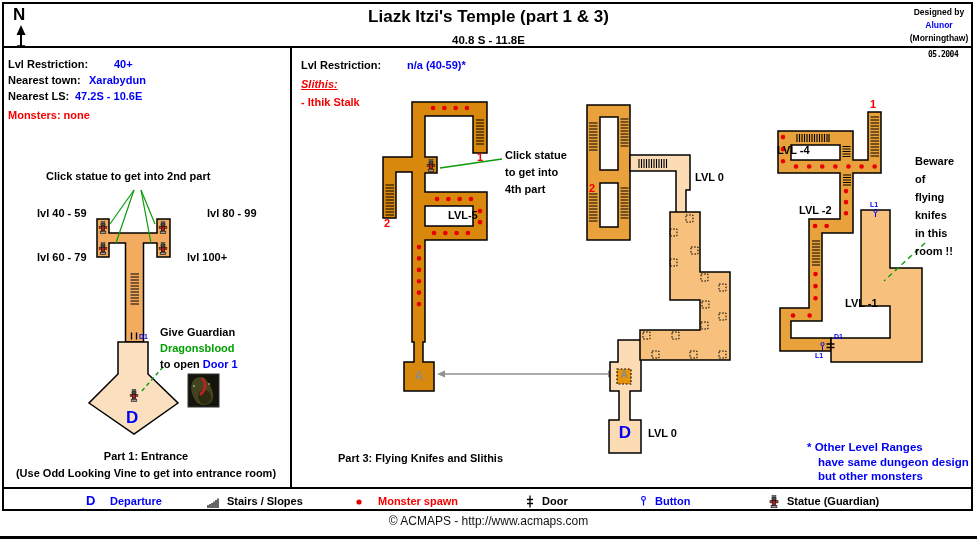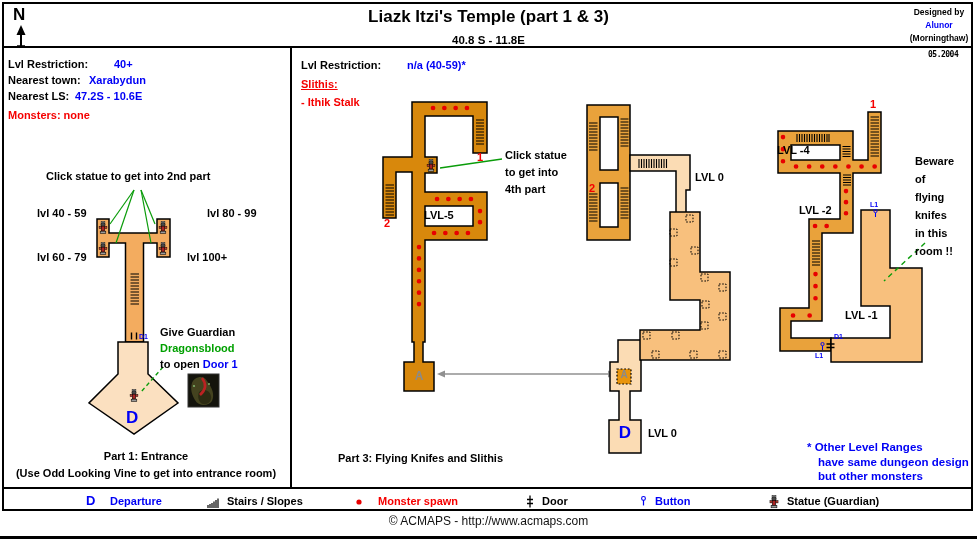--- a/index.html
+++ b/index.html
@@ -6,21 +6,21 @@
   #page{position:relative;width:977px;height:539px;background:#fff;overflow:hidden;
         font-family:"Liberation Sans", sans-serif;}
   .line{position:absolute;background:#000;}
   .t{position:absolute;white-space:nowrap;font-weight:bold;line-height:1.05;color:#000;font-size:11px;}
   .blue{color:#0000f5;}
   .red{color:#f50000;}
   .green{color:#00a000;}
   .gray{color:#8a8a8a;}
   .center{text-align:center;}
   .tiny{font-size:7px;}
-  .u{text-decoration:underline;}
+  .u{text-decoration:underline;font-style:italic;}
   #map-svg{position:absolute;left:0;top:0;}
   .title{font-size:17px;}
   .sub{font-size:11.5px;}
   .cap{font-size:11px;}
   .dep{font-size:17px;}
   .date{font-family:"DejaVu Sans Mono", monospace;font-size:8px;letter-spacing:-0.5px;}
   .footer{font-weight:normal;font-size:12px;color:#111;}
   .credit{font-size:8.5px;text-align:center;width:70px;}
 </style>
 </head>
@@ -203,32 +203,32 @@
   <div class="t" style="left:301px;top:60px;">Lvl Restriction:</div>
   <div class="t blue" style="left:407px;top:60px;">n/a (40-59)*</div>
   <div class="t red u" style="left:301px;top:79px;">Slithis:</div>
   <div class="t red" style="left:301px;top:97px;">- Ithik Stalk</div>
 
   <div class="t" style="left:505px;top:150px;">Click statue</div>
   <div class="t" style="left:505px;top:167px;">to get into</div>
   <div class="t" style="left:505px;top:184px;">4th part</div>
   <div class="t red" style="left:477px;top:152px;">1</div>
   <div class="t red" style="left:384px;top:218px;">2</div>
-  <div class="t" style="left:424px;top:210px;">LVL-5</div>
+  <div class="t" style="left:424px;top:210px;padding-left:24px;">LVL-5</div>
   <div class="t gray center" style="left:404px;top:370px;width:30px;font-size:12px;">A</div>
   <div class="t red" style="left:589px;top:183px;">2</div>
   <div class="t" style="left:695px;top:172px;">LVL 0</div>
   <div class="t gray center" style="left:616px;top:370px;width:16px;font-size:10px;">A</div>
   <div class="t dep blue center" style="left:609px;top:424px;width:32px;">D</div>
   <div class="t" style="left:648px;top:428px;">LVL 0</div>
   <div class="t" style="left:739px;top:145px;padding-left:38px;">LVL -4</div>
   <div class="t red" style="left:870px;top:99px;">1</div>
   <div class="t" style="left:799px;top:205px;">LVL -2</div>
   <div class="t tiny blue" style="left:870px;top:201px;">L1</div>
-  <div class="t" style="left:845px;top:310px;">LVL -1</div>
+  <div class="t" style="left:845px;top:298px;">LVL -1</div>
   <div class="t tiny blue" style="left:834px;top:333px;">D1</div>
   <div class="t tiny blue" style="left:815px;top:352px;">L1</div>
   <div class="t" style="left:915px;top:156px;">Beware</div>
   <div class="t" style="left:915px;top:174px;">of</div>
   <div class="t" style="left:915px;top:192px;">flying</div>
   <div class="t" style="left:915px;top:210px;">knifes</div>
   <div class="t" style="left:915px;top:228px;">in this</div>
   <div class="t" style="left:915px;top:246px;">room !!</div>
   <div class="t blue sub" style="left:807px;top:441px;">* Other Level Ranges</div>
   <div class="t blue sub" style="left:818px;top:456px;">have same dungeon design</div>

